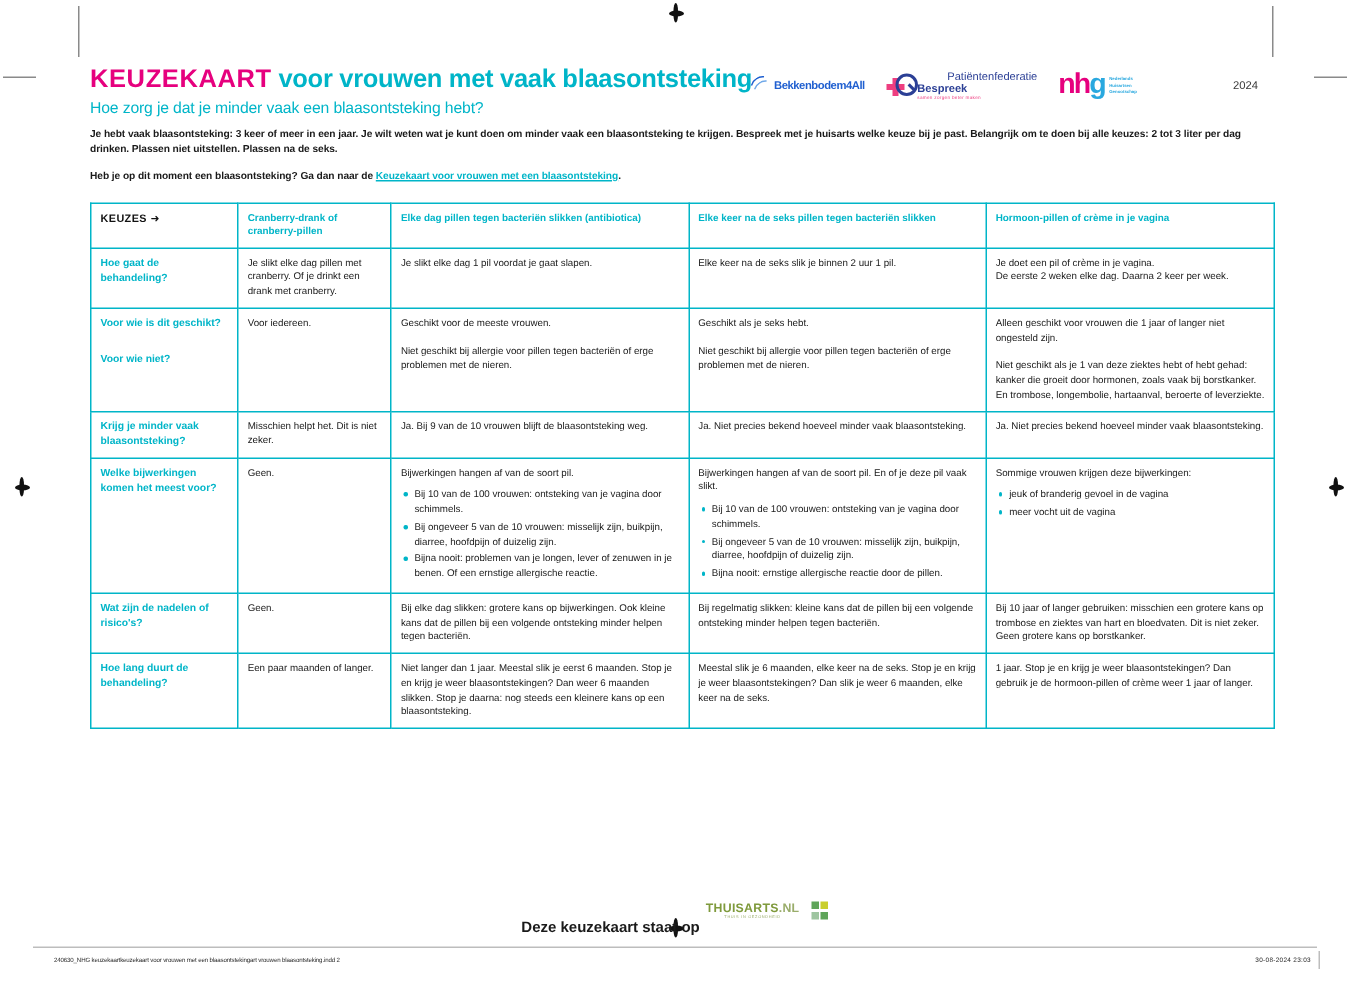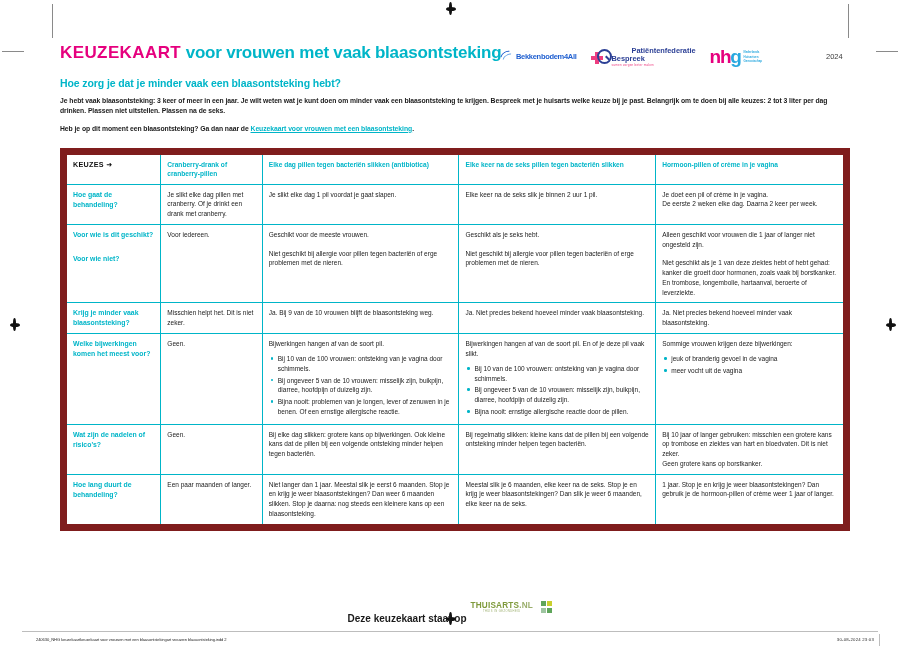--- a/index.html
+++ b/index.html
@@ -16,49 +16,49 @@
   .crop.h{height:1px;width:22px;}
   .reg{position:absolute;width:13px;height:13px;}
   .reg:before{content:"";position:absolute;left:5px;top:0;width:3px;height:13px;background:#111;border-radius:50%/40%;}
   .reg:after{content:"";position:absolute;left:1.5px;top:4.5px;width:10px;height:4px;background:#111;border-radius:50%;}
 
   
   .hdr{position:absolute;left:60px;top:44px;right:30px;}
   .title{font-size:17px;font-weight:bold;letter-spacing:-0.2px;line-height:1.1;white-space:nowrap;}
   .title .kz{color:#e6007e;letter-spacing:0.4px;}
   .title .rest{color:#00b5c8;}
-  .subtitle{color:#00b5c8;font-size:10.5px;font-weight:bold;margin-top:14px;letter-spacing:-0.1px;}
+  .subtitle{color:#00b5c8;font-size:10.5px;font-weight:normal;margin-top:3px;letter-spacing:-0.1px;}
   .intro{color:#1a1a1a;font-size:6.8px;font-weight:bold;line-height:1.55;margin-top:7px;max-width:790px;letter-spacing:-0.05px;}
   .intro2{margin-top:7px;}
   .lnk{color:#00b5c8;text-decoration:underline;}
 
   
   .logos{position:absolute;left:500px;top:47px;display:flex;align-items:center;gap:14px;}
   .logo{display:flex;align-items:center;}
   .bb4a-mark{width:16px;height:14px;position:relative;overflow:hidden;}
   .bb4a-mark i{position:absolute;border:1.6px solid #1f5fd0;border-radius:50%;border-color:#1f5fd0 transparent transparent transparent;}
   .bb4a-t{font-size:7.5px;font-weight:bold;color:#1f5fd0;letter-spacing:-0.3px;}
   .pf-mark{position:relative;width:19px;height:17px;}
   .pf-cross{position:absolute;left:0;top:4px;width:12px;height:12px;}
   .pf-cross:before,.pf-cross:after{content:"";position:absolute;background:#ee3e80;}
   .pf-cross:before{left:4px;top:0;width:4px;height:12px;}
   .pf-cross:after{left:0;top:4px;width:12px;height:4px;}
   .pf-circ{position:absolute;left:6px;top:1px;width:11px;height:11px;border-radius:50%;border:2.2px solid #2b3f95;}
   .pf-circ:after{content:"";position:absolute;left:6px;top:6px;width:5px;height:2px;background:#2b3f95;transform:rotate(45deg);}
   .pf-txt{margin-left:2px;line-height:1.05;}
-  .pf-l1{font-size:7.4px;font-weight:bold;color:#2b3f95;padding-left:20px;}
+  .pf-l1{font-size:7.4px;font-weight:normal;color:#2b3f95;padding-left:20px;}
   .pf-l2{font-size:7.4px;font-weight:bold;color:#2b3f95;}
   .pf-l3{font-size:3.1px;color:#ee3e80;letter-spacing:0.2px;margin-top:1px;}
   .nhg-t{font-size:19px;font-weight:bold;color:#e6007e;letter-spacing:-1.3px;line-height:.8;}
   .nhg-t .g{color:#29a8df;}
   .nhg-sub{font-size:2.9px;color:#29a8df;line-height:1.5;margin-left:3px;font-weight:bold;}
   .year{font-size:7.5px;color:#3a3a3a;margin-left:10px;padding-left:40px;}
 
   
-  .tbl{position:absolute;left:60px;top:148px;width:790px;border:7px solid #7f1d1d;border-collapse:collapse;table-layout:fixed;}
+  .tbl{position:absolute;left:60px;top:135px;width:790px;border:1px solid #7f1d1d;border-collapse:collapse;table-layout:fixed;}
   .tbl td{border:1px solid #00b5c8;vertical-align:top;padding:5px 6px 5px 6px;}
   .c0{width:97px;}
   .c1{width:101px;}
   .c2{width:196px;}
   .c3{width:196px;}
   .c4{width:190px;}
   .hcell{color:#00b5c8;font-size:6.6px;font-weight:bold;line-height:1.42;}
   .hcell.dark{color:#111;font-size:7.2px;letter-spacing:0.3px;}
   .arrow{font-weight:bold;}
   .rowhead{color:#00b5c8;font-size:6.9px;font-weight:bold;line-height:1.45;}

